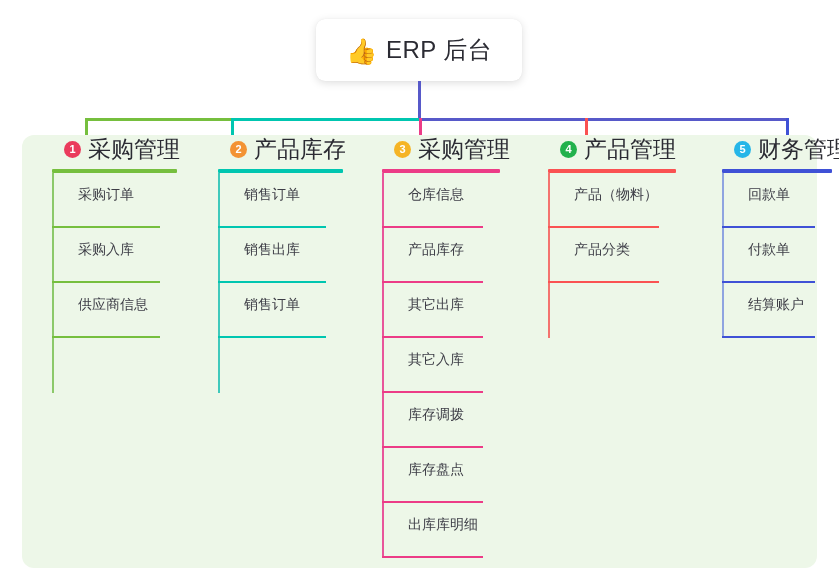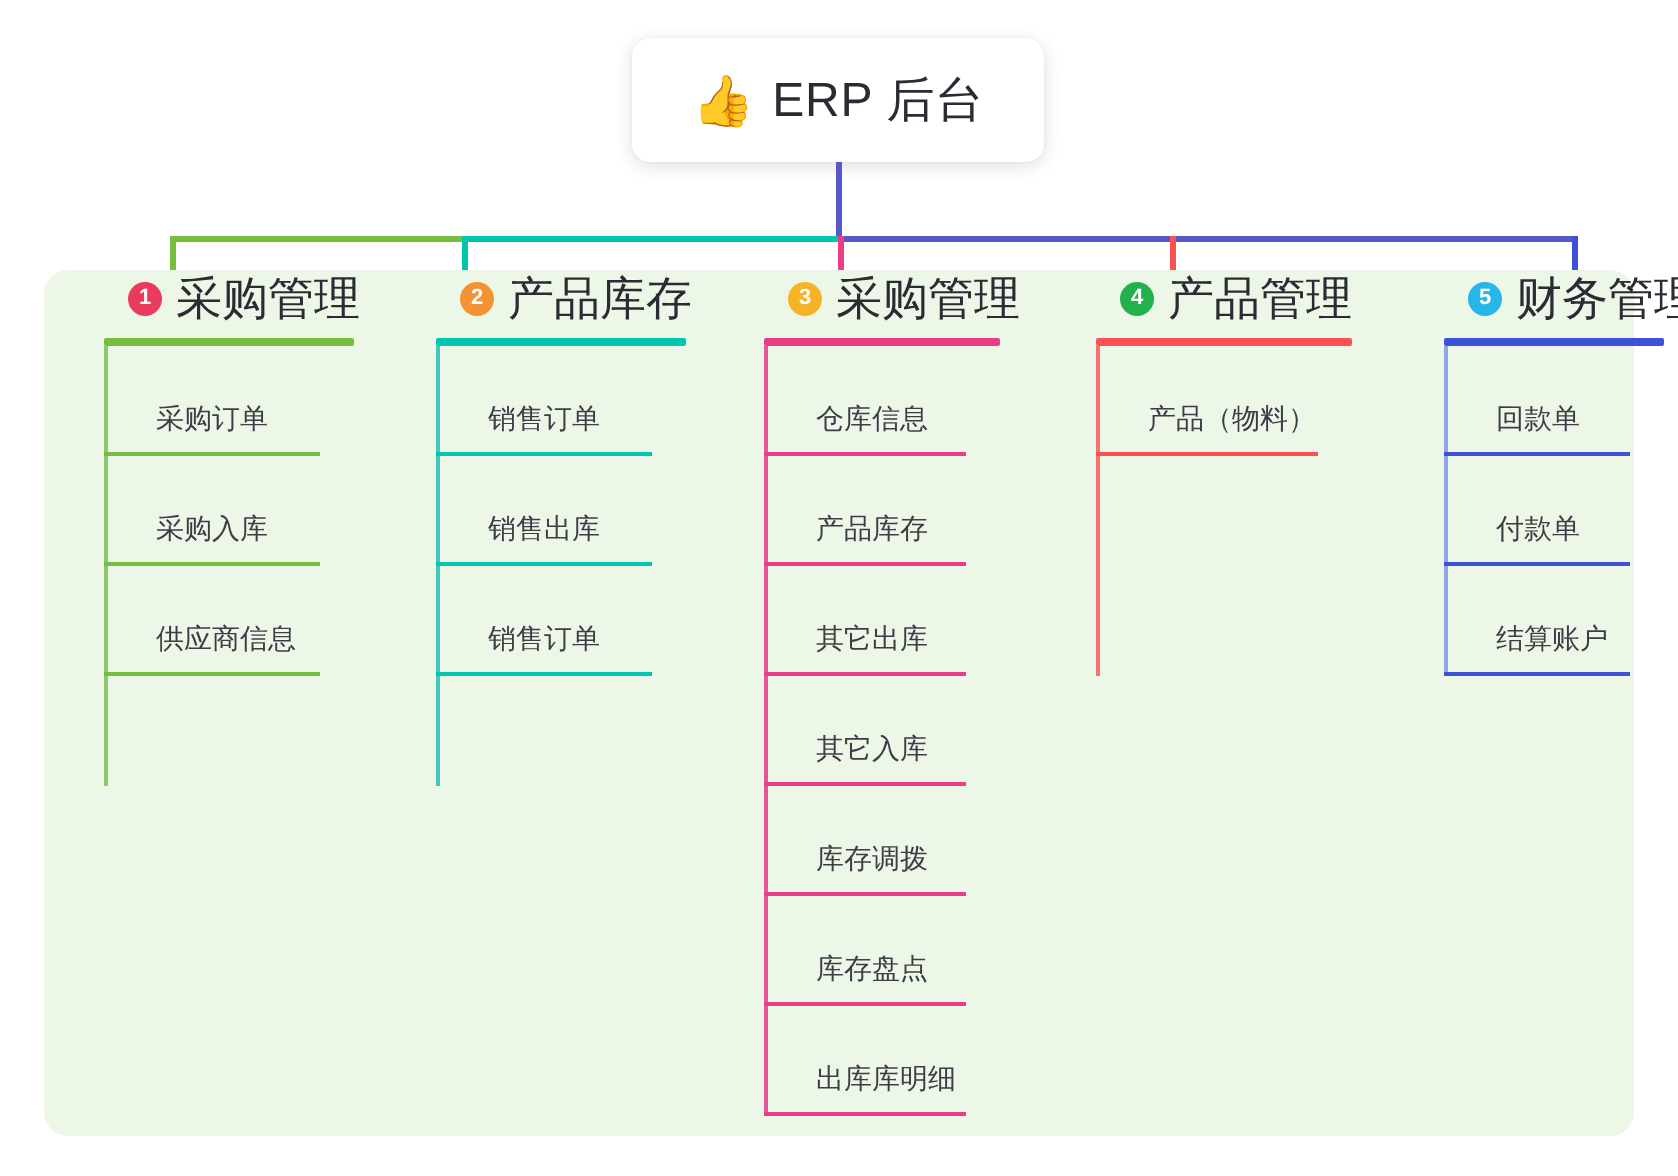--- a/index.html
+++ b/index.html
@@ -87,21 +87,21 @@
 
   
   .spine{position:absolute;left:0;top:38px;width:2px;}
 
   .leaf{
     position:relative;
     height:55px;
     box-sizing:border-box;
   }
   .leaf-label{
-    position:absolute;left:26px;bottom:9px;
+    position:absolute;left:26px;bottom:24px;
     font-size:14px;color:#3d3d46;white-space:nowrap;
   }
   .leaf-rule{
     position:absolute;left:0;bottom:0;height:2px;
   }
 </style>
 </head>
 <body>
 
 <div id="root-card">
@@ -201,20 +201,24 @@
         <div class="col-head">
           <div class="badge" style="background: rgb(34, 177, 76);">4</div>
           <div class="col-title">产品管理</div>
         </div>
         <div class="head-rule" style="background: rgb(250, 82, 82);"></div>
         <div class="spine" style="background: rgb(244, 115, 110); height: 165px;"></div>
         <div class="leaf">
           <span class="leaf-label">产品（物料）</span>
           <div class="leaf-rule" style="background: rgb(250, 82, 82); width: 111px;"></div>
         </div>
+        <div class="leaf">
+          <span class="leaf-label">产品分类</span>
+          <div class="leaf-rule" style="background: rgb(250, 82, 82); width: 111px;"></div>
+        </div>
       </div>
       <div class="column" style="left: 700px; width: 110px;">
         <div class="col-head">
           <div class="badge" style="background: rgb(38, 182, 232);">5</div>
           <div class="col-title">财务管理</div>
         </div>
         <div class="head-rule" style="background: rgb(63, 81, 214);"></div>
         <div class="spine" style="background: rgb(143, 164, 224); height: 165px;"></div>
         <div class="leaf">
           <span class="leaf-label">回款单</span>

